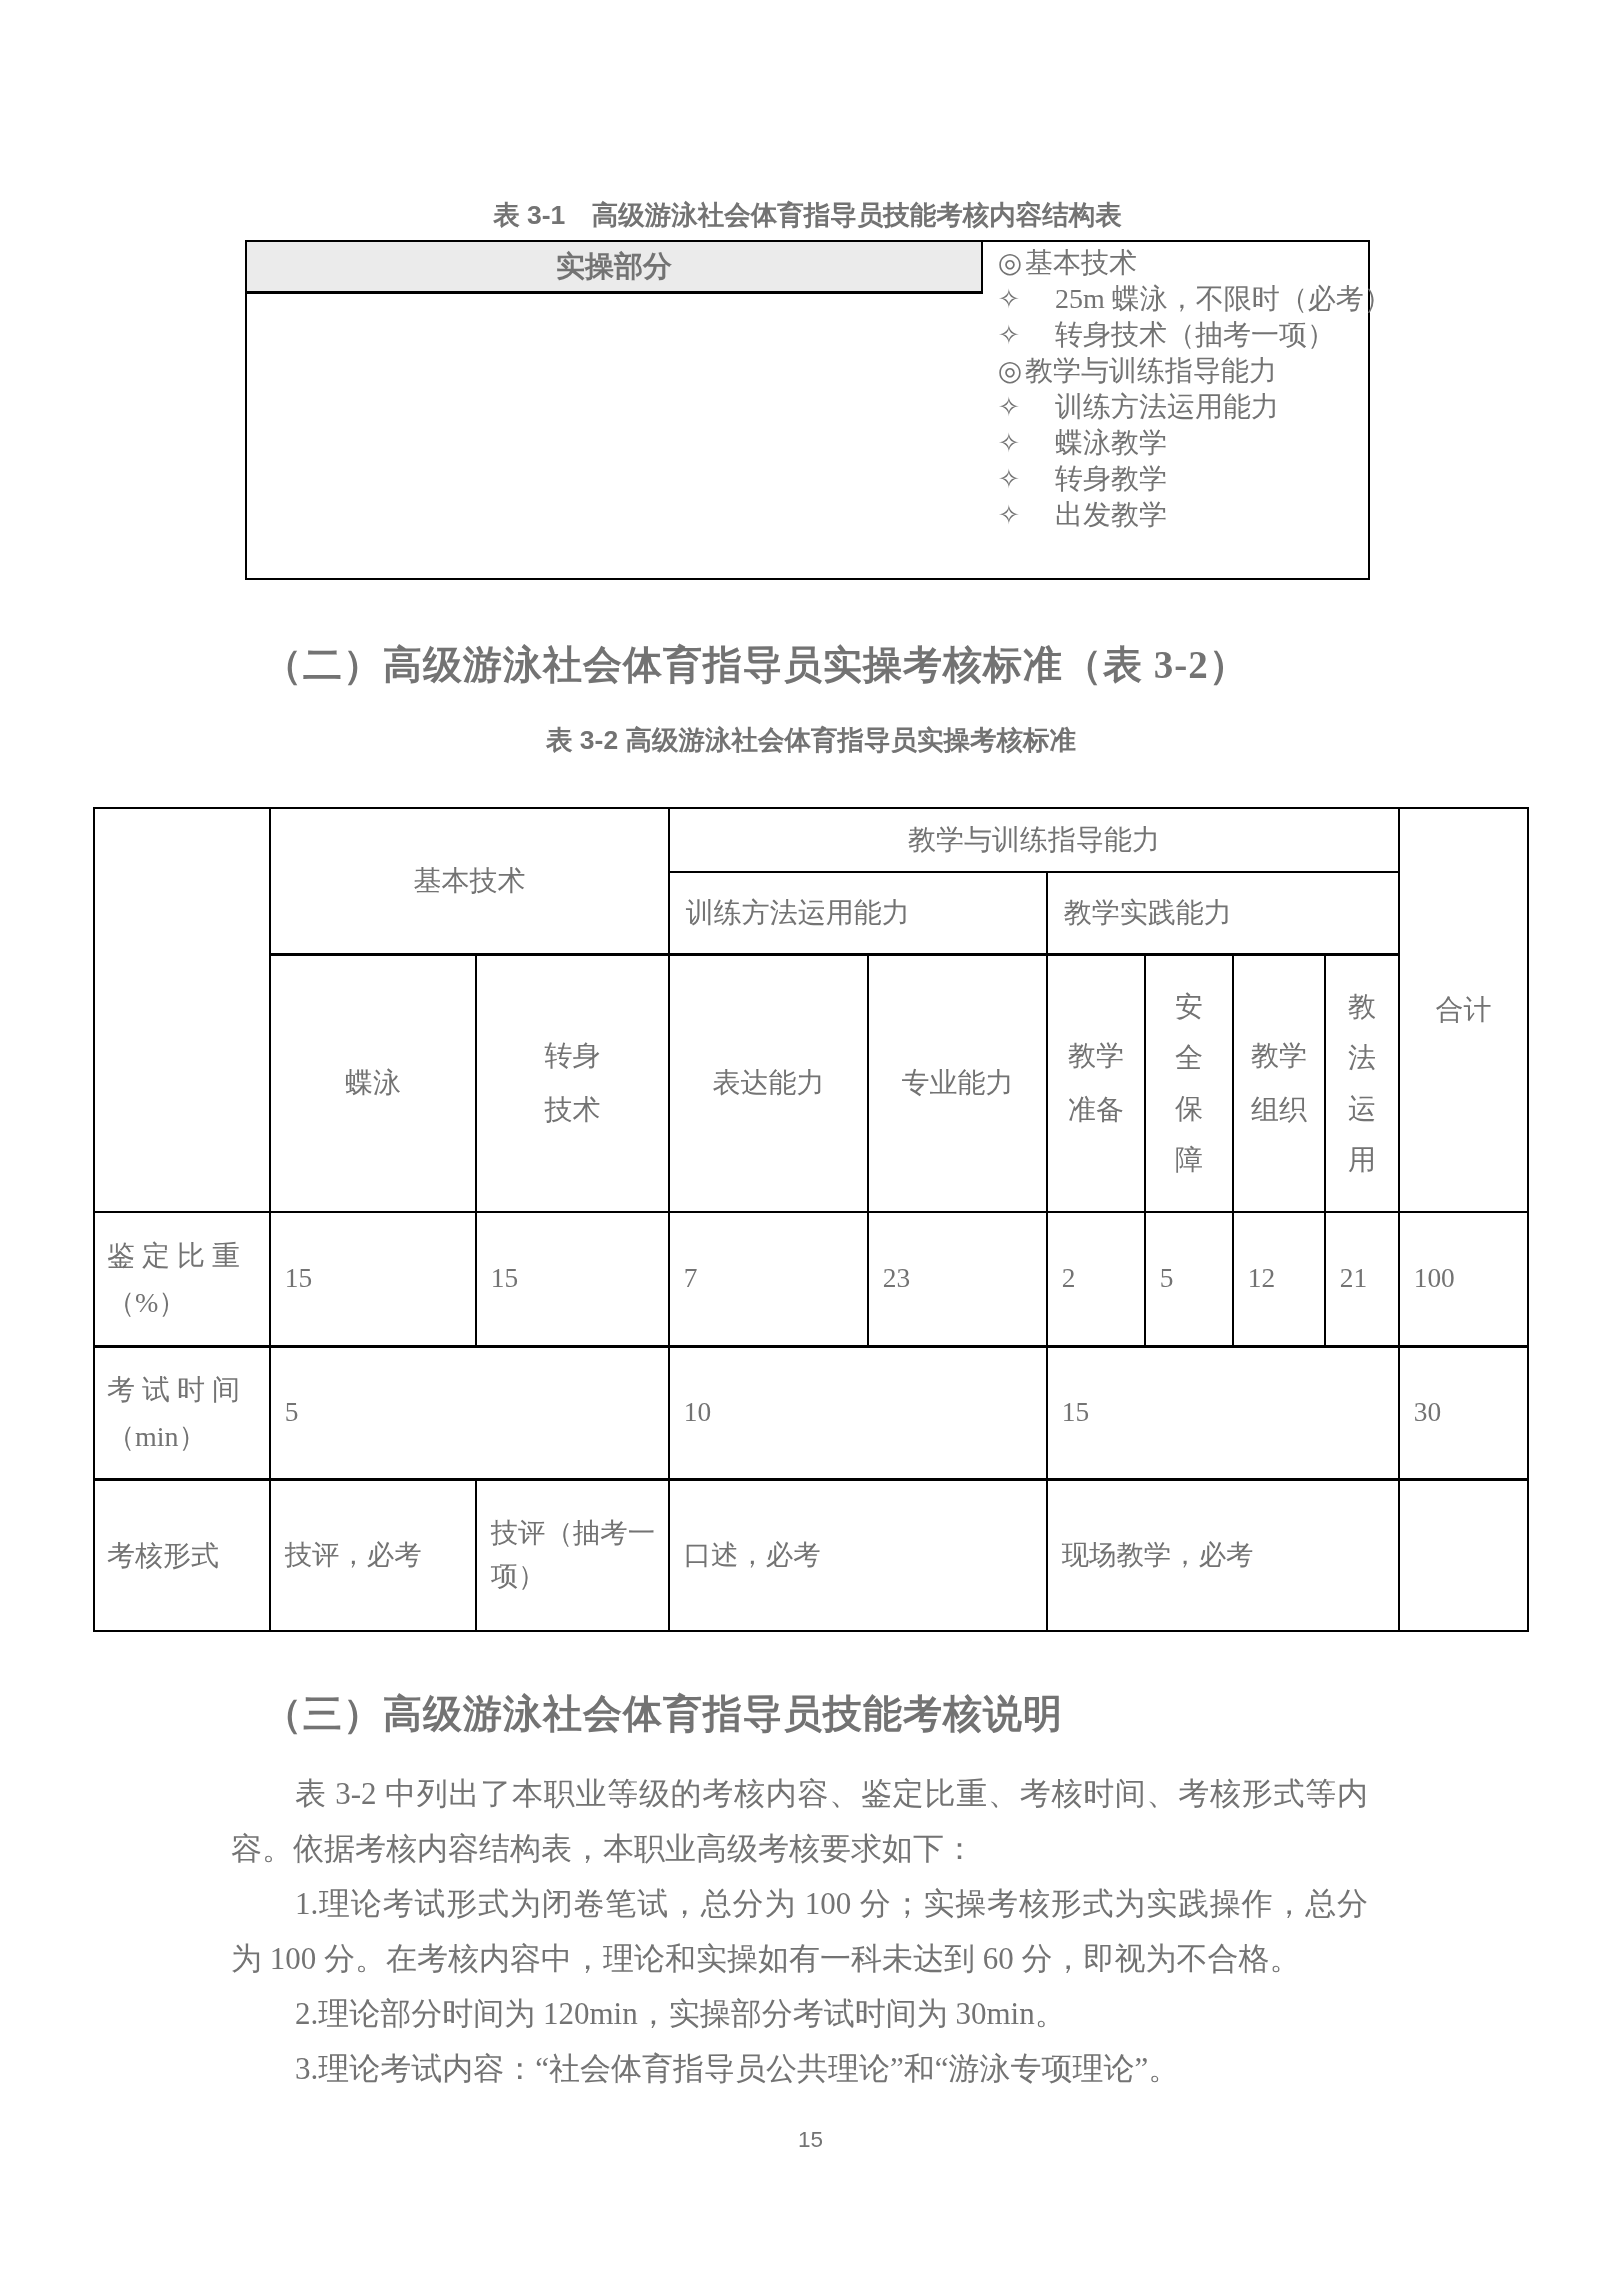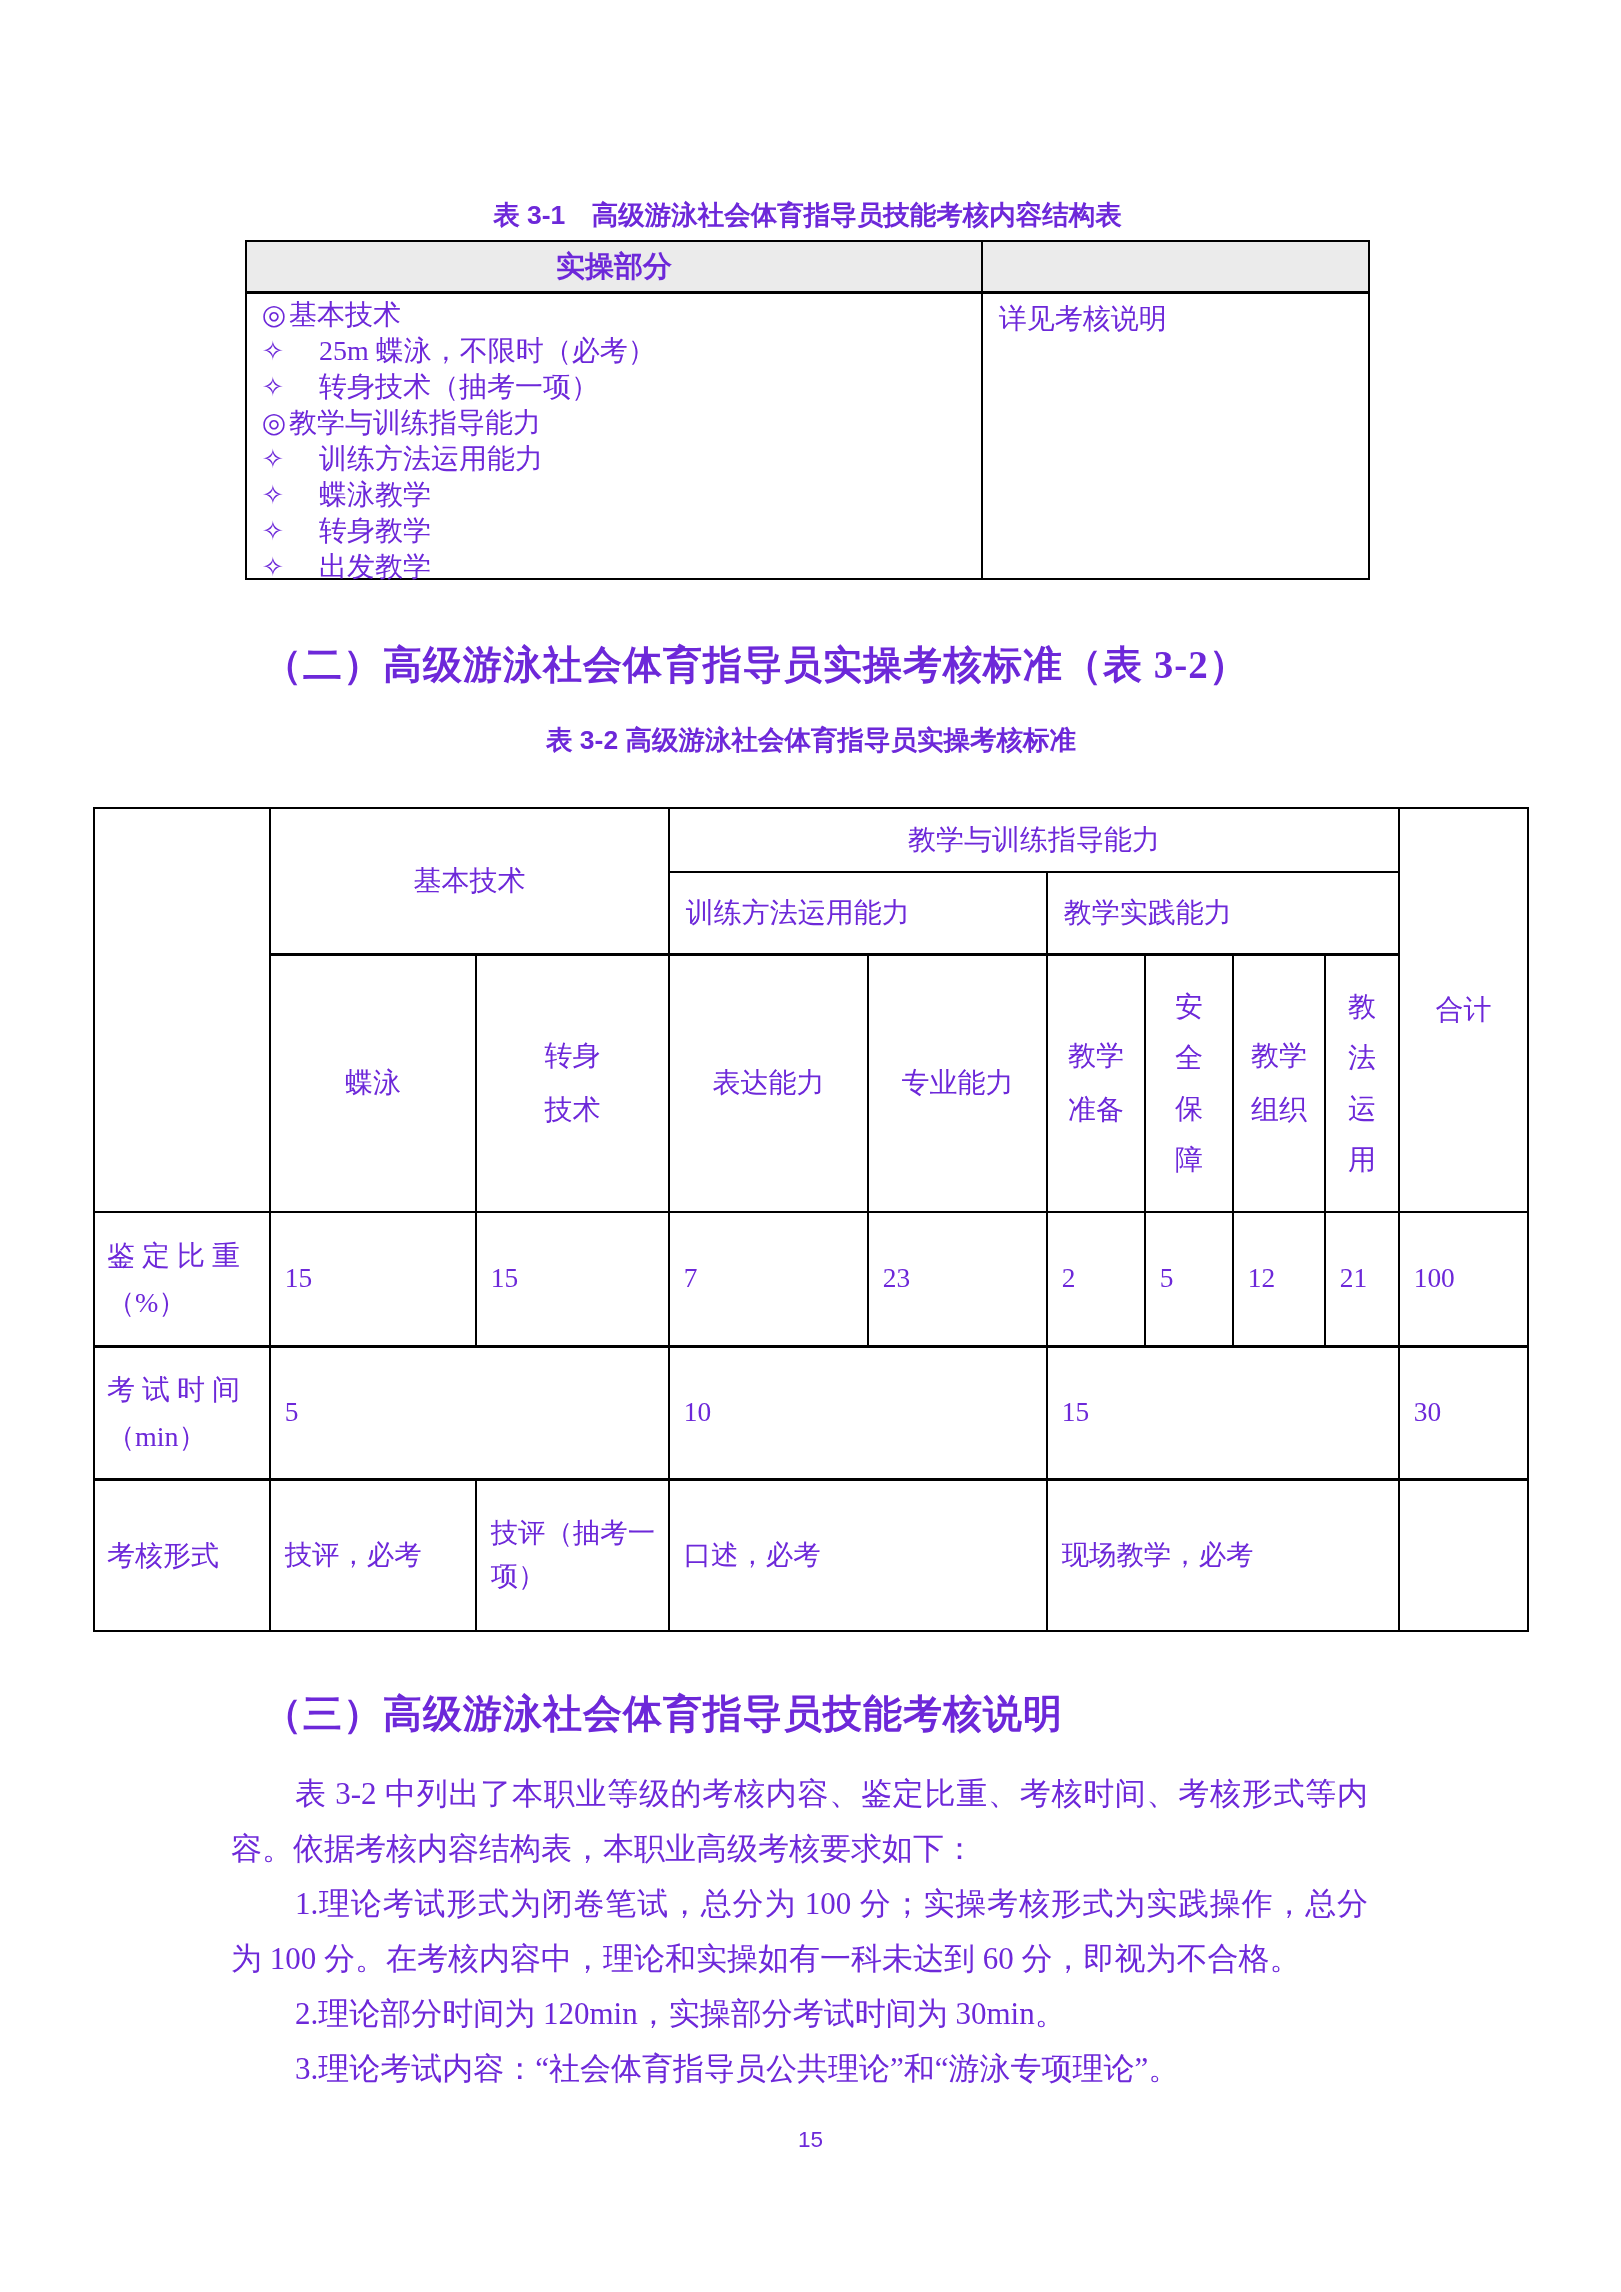--- a/index.html
+++ b/index.html
@@ -1,29 +1,29 @@
 <!DOCTYPE html>
 <html><head>
 <meta charset="utf-8">
 <style>
   html,body{margin:0;padding:0;background:#888;}
   .page{
     position:relative;width:1621px;height:2293px;background:#ffffff;
-    font-family:"Liberation Serif","DejaVu Serif",serif;color:#6d28d9;overflow:hidden;
+    font-family:"Liberation Serif","DejaVu Serif",serif;color:#737373;overflow:hidden;
   }
   
   .tbl-caption{
     position:absolute;text-align:center;
     font-family:"Liberation Sans","DejaVu Sans",sans-serif;
     font-weight:bold;font-size:26.5px;line-height:33px;white-space:nowrap;
   }
   
   .t1{
     position:absolute;left:245px;top:240px;width:1125px;height:340px;
-    border:2.9px solid #000;box-sizing:border-box;display:flex;flex-direction:column;
+    border:2.9px solid #000;box-sizing:border-box;display:flex;
   }
   .t1-head{display:flex;height:49px;background:#ebebeb;border-bottom:3.9px solid #000;flex:none;}
   .t1-head .t1c1{width:736px;border-right:2px solid #000;display:flex;align-items:center;justify-content:center;
     font-weight:bold;font-size:29px;box-sizing:border-box;}
   .t1-head .t1c2{flex:1;display:flex;align-items:center;justify-content:center;font-weight:bold;font-size:29px;}
   .t1-body{display:flex;flex:1;min-height:0;}
   .t1-body .t1c1{width:736px;border-right:2px solid #000;box-sizing:border-box;padding:2.9px 9.8px 0 14.7px;}
   .t1-body .t1c2{flex:1;padding:5.9px 9.8px 0 15.7px;font-size:28px;}
   .t1-item{display:flex;align-items:baseline;font-size:28px;line-height:36px;white-space:nowrap;}
   .t1-item .blt{flex:none;}

